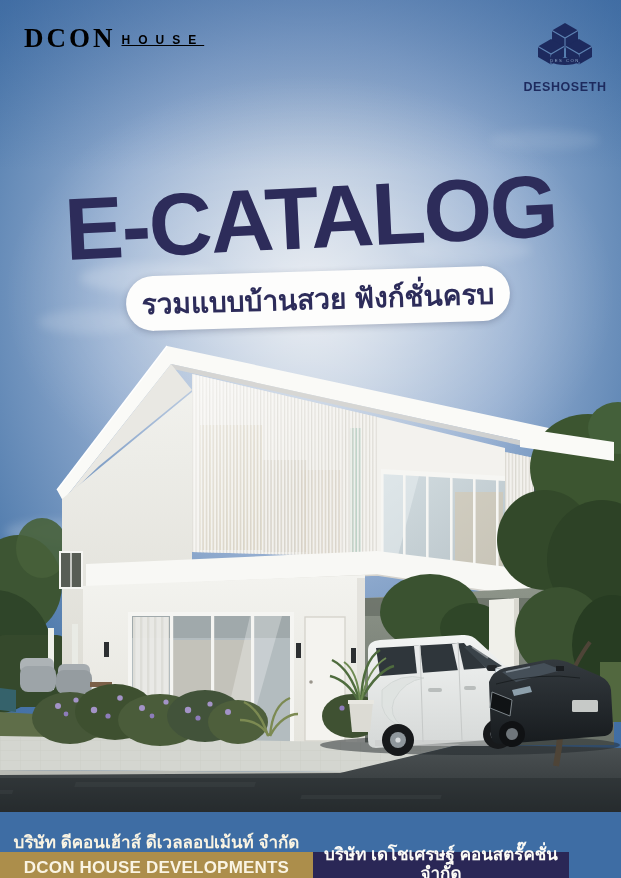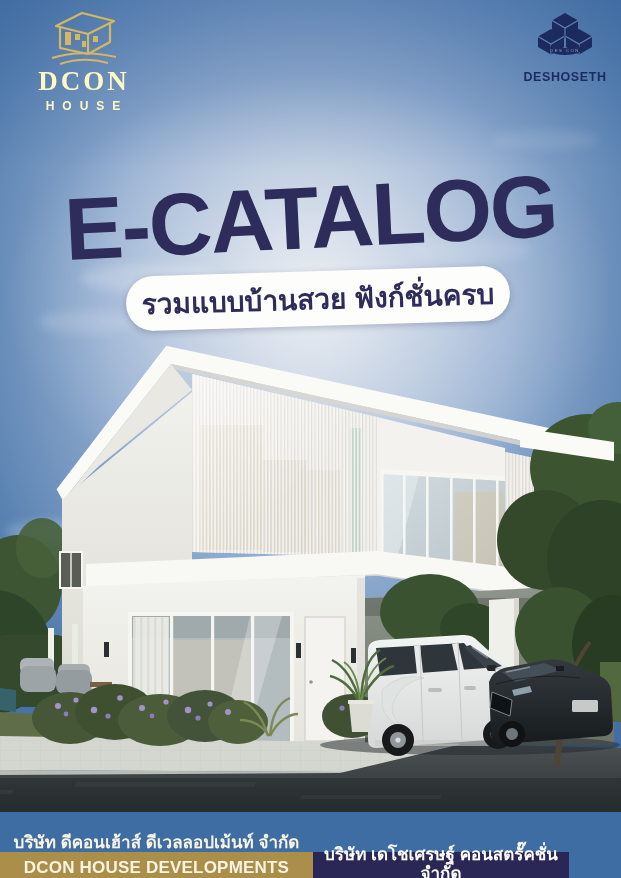--- a/index.html
+++ b/index.html
@@ -6,33 +6,34 @@
   .page{
     position:relative;width:621px;height:878px;overflow:hidden;
     font-family:"Liberation Sans","DejaVu Sans",sans-serif;
     background:#3e6da4;
   }
   .scene{position:absolute;top:0;left:0;display:block;}
 
   
   .brand-dcon{
     position:absolute;top:8px;left:24px;width:120px;
-    display:flex;flex-direction:column;align-items:center;
-    color:#fef9c3;text-align:center;line-height:1;
+    display:flex;flex-direction:row;align-items:center;
+    color:#000000;text-align:center;line-height:1;
   }
   .brand-dcon .nm{
     font-family:"Liberation Serif","DejaVu Serif",serif;
     font-size:27px;font-weight:700;letter-spacing:3px;margin-top:2px;
   }
   .brand-dcon .sub{
     font-size:12px;font-weight:700;letter-spacing:8px;margin-top:5px;
     padding-left:6px;
+    text-decoration:underline;
   }
   .brand-desho{
-    position:absolute;top:12px;right:10px;width:92px;
+    position:absolute;top:22px;right:10px;width:92px;
     display:flex;flex-direction:column;align-items:center;
     color:#1d2a5e;line-height:1;text-align:right;
   }
   .brand-desho .nm{font-size:12.5px;font-weight:700;letter-spacing:.6px;margin-top:3px;}
 
   
   .title{
     position:absolute;top:163px;left:0;width:621px;height:110px;
     display:flex;align-items:center;justify-content:center;
     font-size:88px;font-weight:700;letter-spacing:-2px;color:#2d2c5a;

